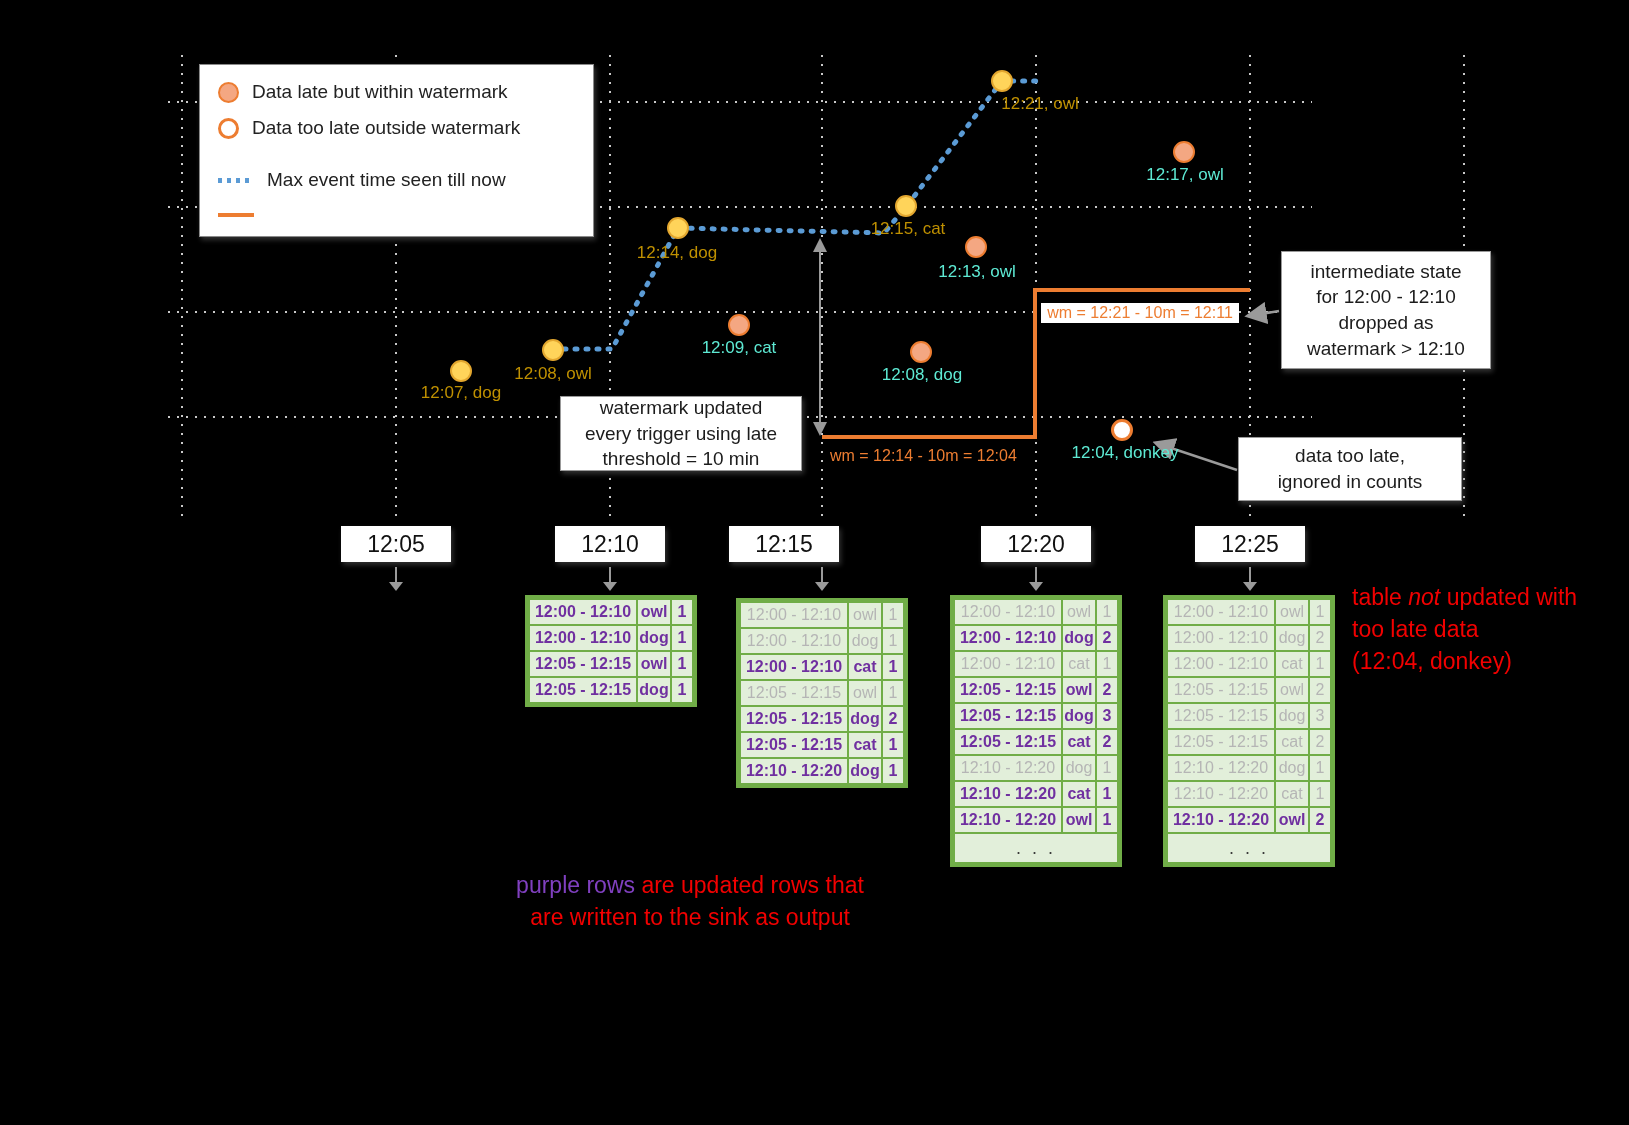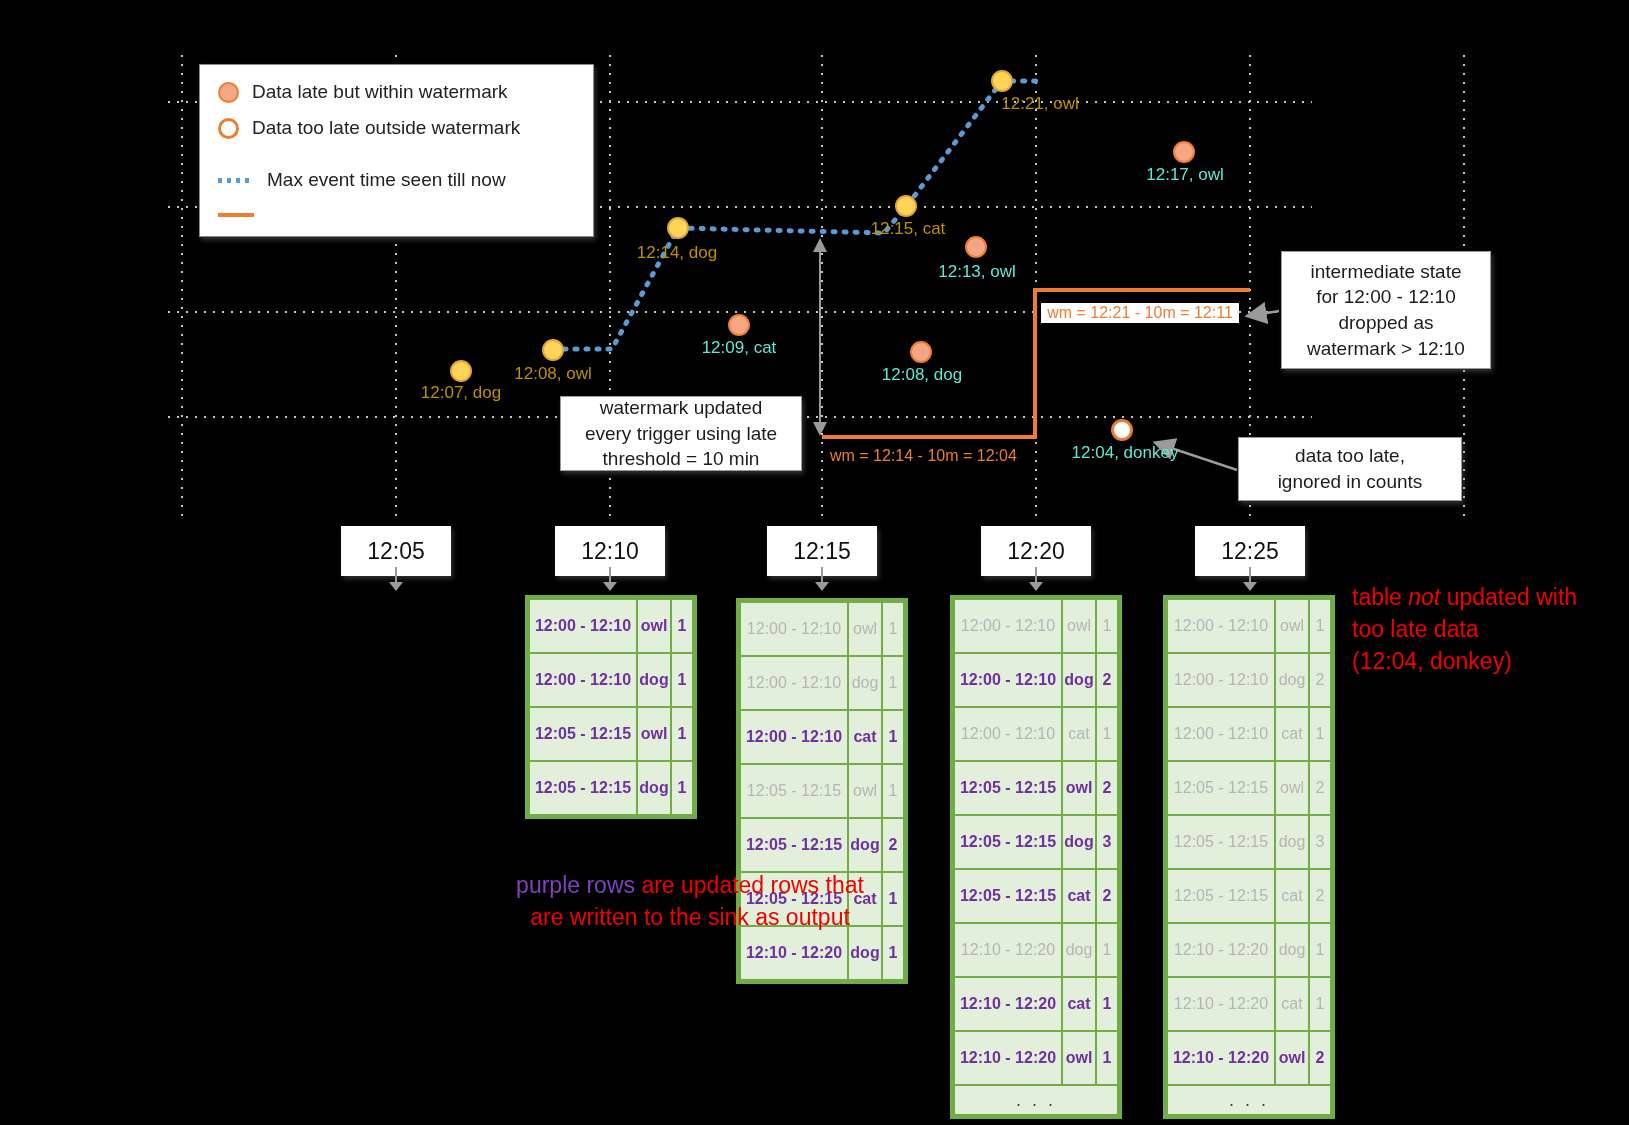--- a/index.html
+++ b/index.html
@@ -38,30 +38,30 @@
   #callout-wm{left:560px;top:396px;width:242px;height:75px;}
   #callout-state{left:1281px;top:251px;width:210px;height:118px;}
   #callout-toolate{left:1238px;top:437px;width:224px;height:64px;}
 
   .wmlabel{position:absolute;color:#ED7D31;font-size:16px;white-space:nowrap;}
   #wm1{left:830px;top:447px;}
   #wm2{left:1041px;top:303px;width:198px;height:20px;background:#fff;
        display:flex;align-items:center;justify-content:center;}
 
   
-  .timebox{position:absolute;width:110px;height:50px;color:#111;font-size:23px;
+  .timebox{position:absolute;width:110px;height:36px;color:#111;font-size:23px;
            display:flex;align-items:center;justify-content:center;}
   .stem{position:absolute;width:2px;height:16px;background:#9a9a9a;}
   .ahead{position:absolute;width:0;height:0;border-left:7px solid transparent;
          border-right:7px solid transparent;border-top:9px solid #9a9a9a;}
 
   
   .rtable{position:absolute;width:172px;box-sizing:border-box;background:#70AD47;
           border:3px solid #70AD47;padding:2px;display:flex;flex-direction:column;gap:2px;}
-  .trow{display:grid;grid-template-columns:106px 32px 1fr;gap:2px;height:52px;flex:0 0 auto;}
+  .trow{display:grid;grid-template-columns:106px 32px 1fr;gap:2px;height:24px;flex:0 0 auto;}
   .tcell{background:#E2EFDA;display:flex;align-items:center;justify-content:center;
          font-size:16px;white-space:nowrap;}
   .trow.upd .tcell{color:#7030A0;font-weight:600;}
   .trow.old .tcell{color:#B5B5B5;}
   .tellipsis{background:#E2EFDA;height:28px;display:flex;align-items:center;justify-content:center;
              color:#3a3a3a;font-size:18px;letter-spacing:3px;}
 
   
   .note{position:absolute;color:#F20000;font-size:23px;line-height:1.4;white-space:pre-line;}
   #note-purple{left:450px;top:869px;width:480px;text-align:center;}
@@ -159,21 +159,21 @@
   <div class="wmlabel" id="wm1">wm = 12:14 - 10m = 12:04</div>
   <div class="wmlabel" id="wm2">wm = 12:21 - 10m = 12:11</div>
 
   <div id="time-axis-layer">
       <div class="timebox whitebox" style="left: 341px; top: 526px;">12:05</div>
       <div class="stem" style="left: 395px; top: 567px;"></div>
       <div class="ahead" style="left: 389px; top: 582px;"></div>
       <div class="timebox whitebox" style="left: 555px; top: 526px;">12:10</div>
       <div class="stem" style="left: 609px; top: 567px;"></div>
       <div class="ahead" style="left: 603px; top: 582px;"></div>
-      <div class="timebox whitebox" style="left: 767px; top: 526px;">12:15</div>
+      <div class="timebox whitebox" style="left: 729px; top: 526px;">12:15</div>
       <div class="stem" style="left: 821px; top: 567px;"></div>
       <div class="ahead" style="left: 815px; top: 582px;"></div>
       <div class="timebox whitebox" style="left: 981px; top: 526px;">12:20</div>
       <div class="stem" style="left: 1035px; top: 567px;"></div>
       <div class="ahead" style="left: 1029px; top: 582px;"></div>
       <div class="timebox whitebox" style="left: 1195px; top: 526px;">12:25</div>
       <div class="stem" style="left: 1249px; top: 567px;"></div>
       <div class="ahead" style="left: 1243px; top: 582px;"></div>
     </div>
 

